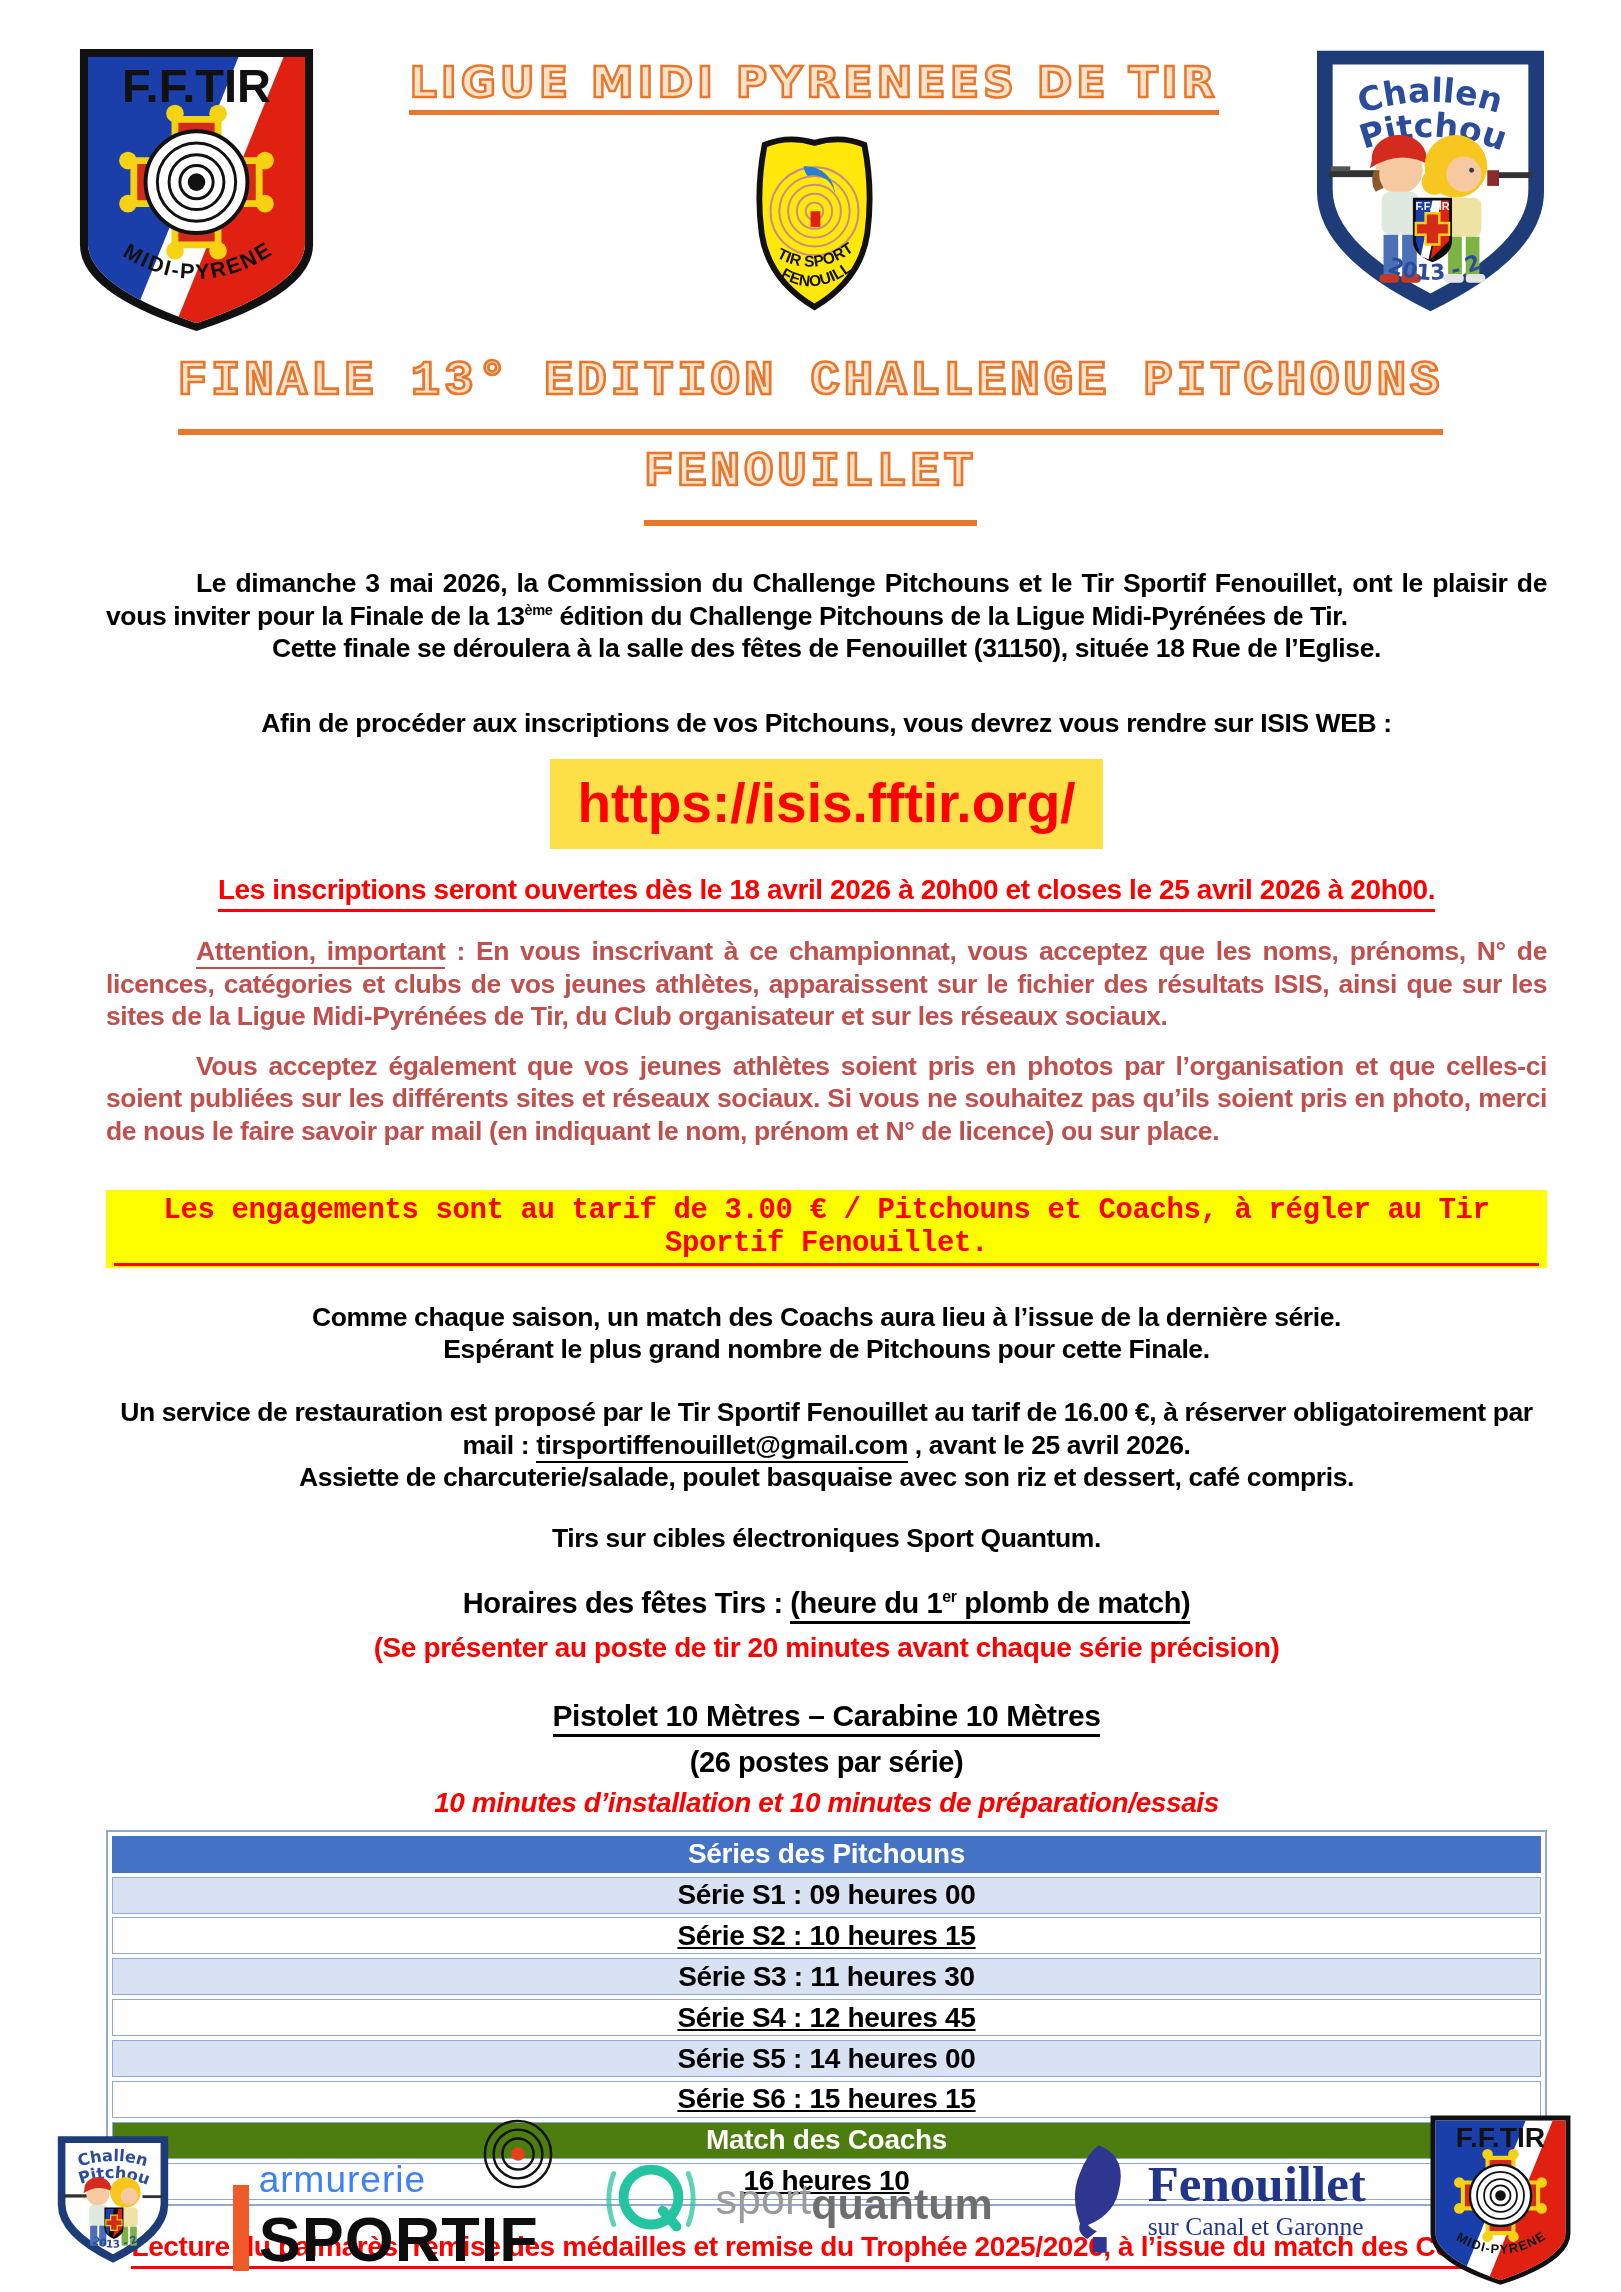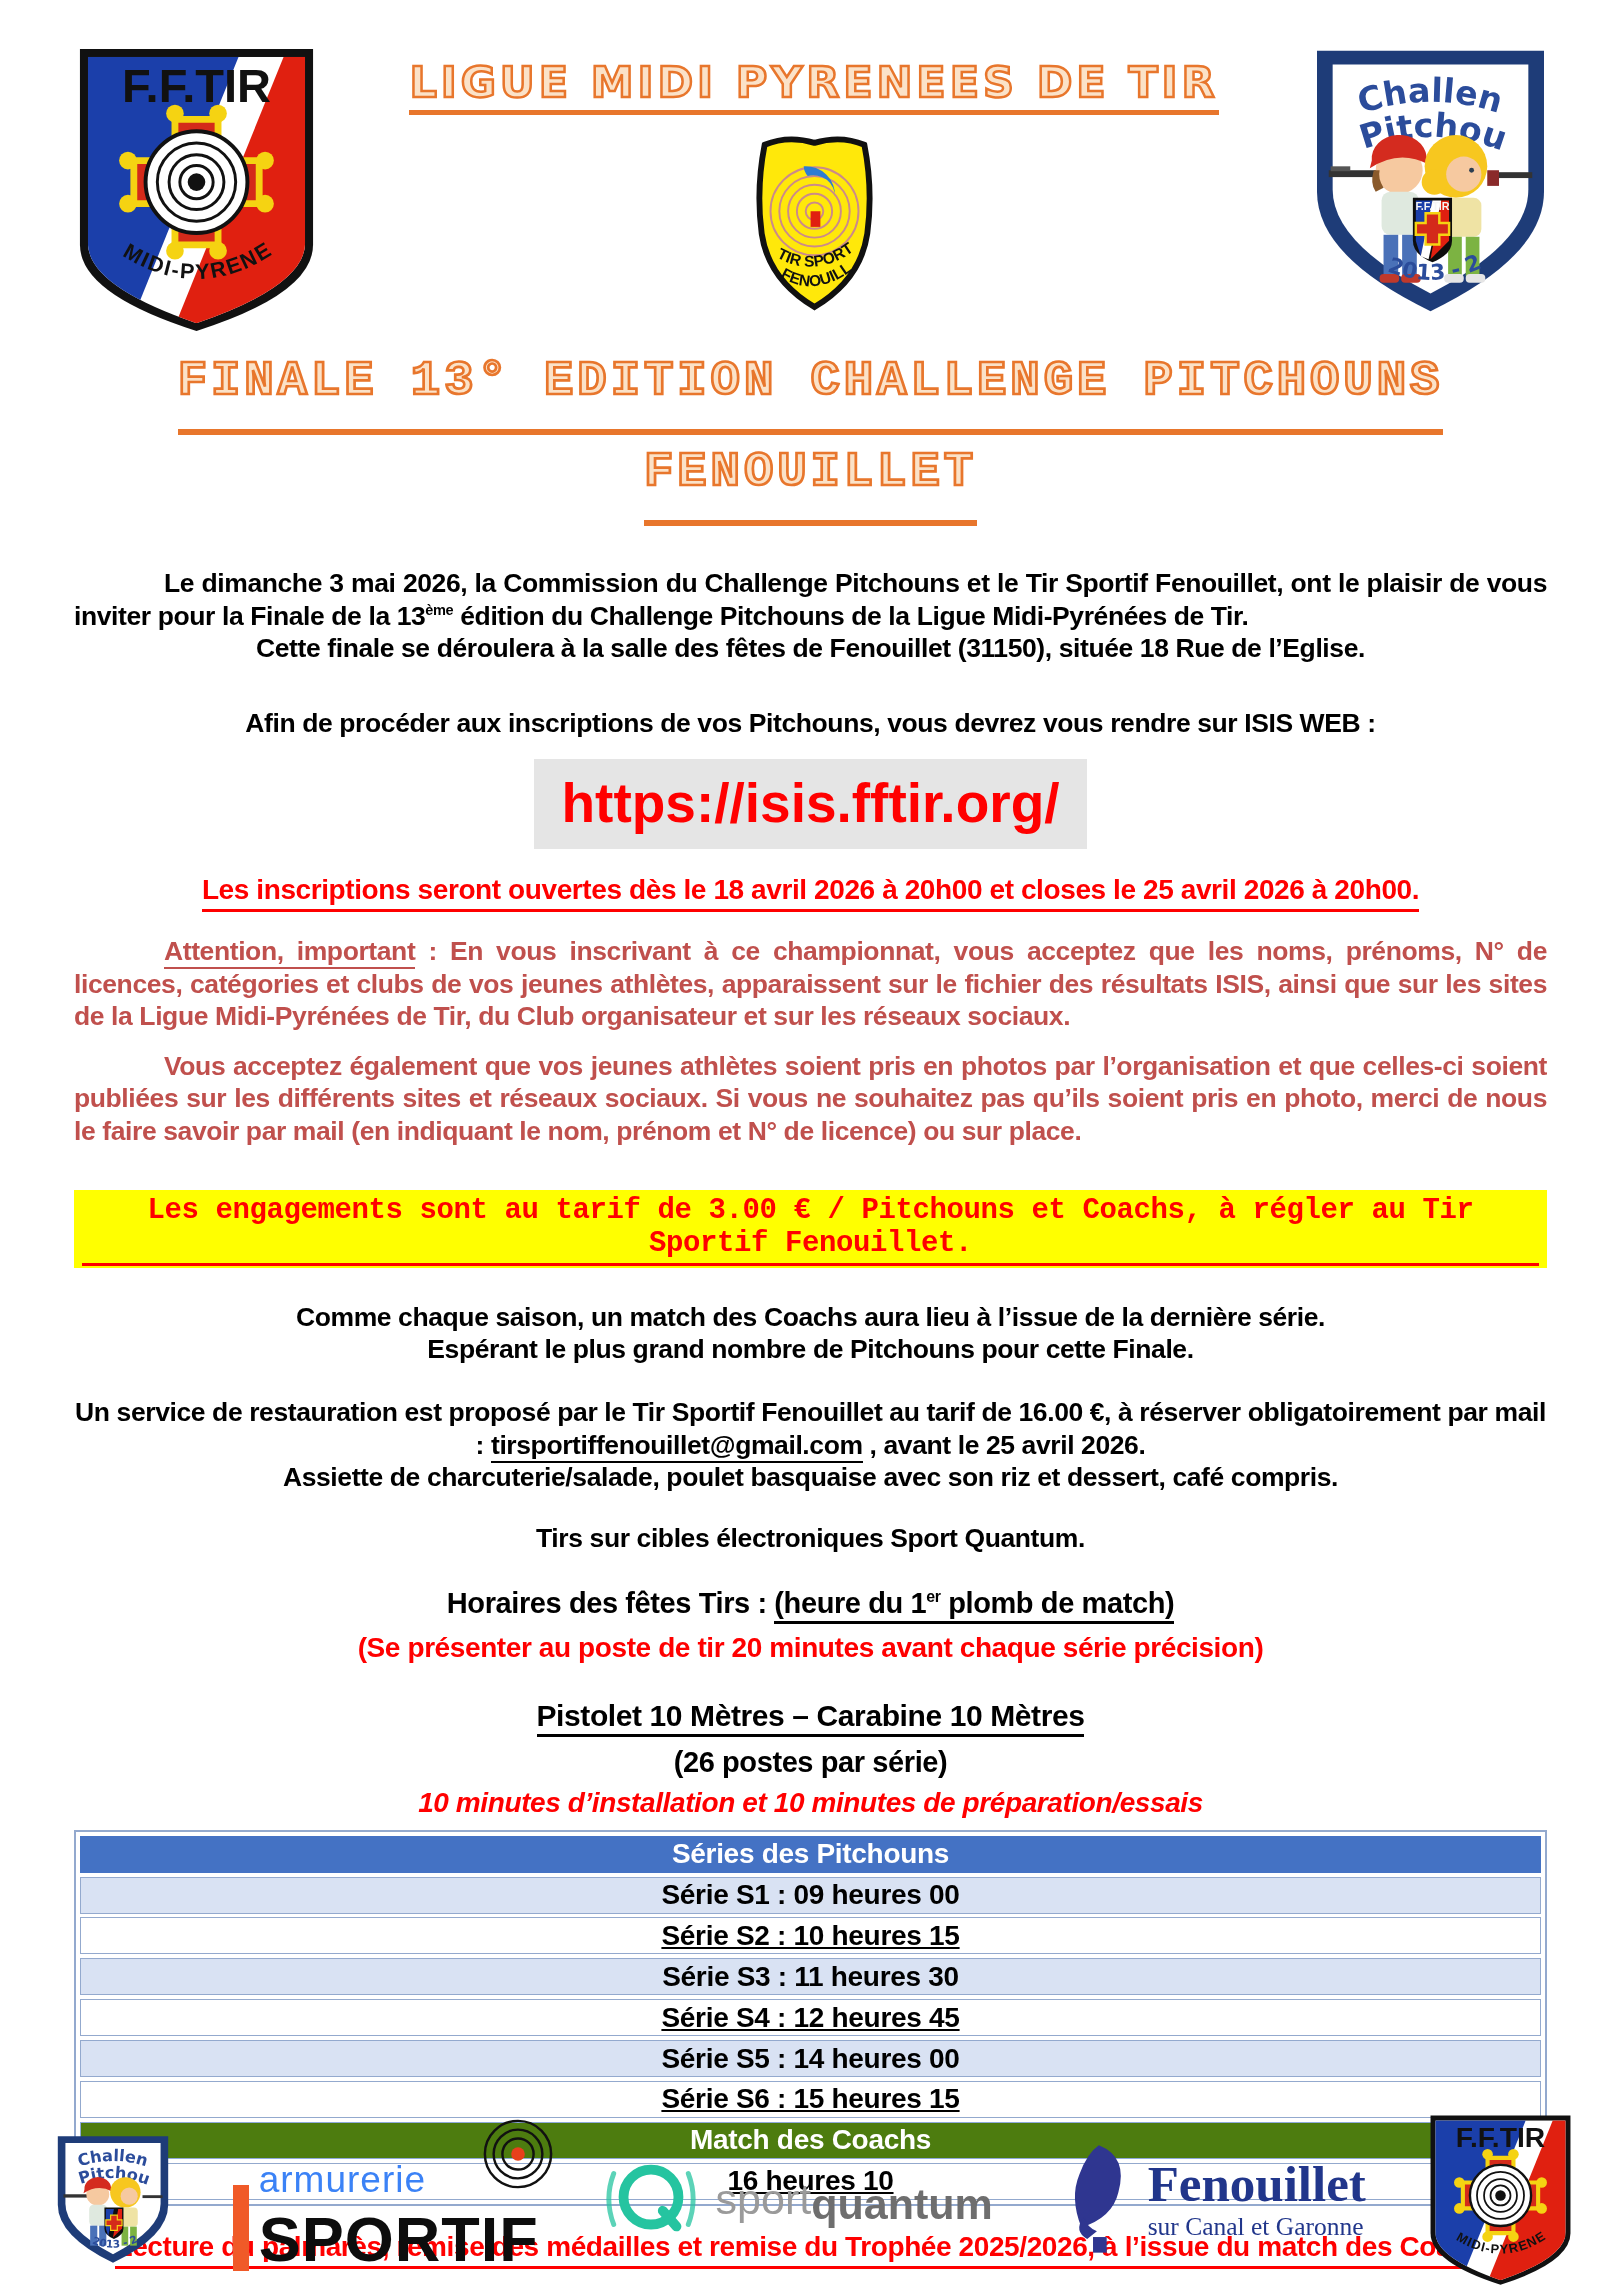--- a/index.html
+++ b/index.html
@@ -2,21 +2,21 @@
 <html><head>
 <meta charset="utf-8">
 <style>
   * { margin:0; padding:0; box-sizing:border-box; }
   html,body { background:#888; }
   .page {
     position:relative; width:1621px; height:2293px; margin:0 auto;
     background:#ffffff; overflow:hidden;
     font-family:"Liberation Sans", sans-serif; color:#000;
   }
-  .content { padding:0 74px; }
+  .content { padding:0 74px;margin-left:32px; }
 
   
   .header-row { display:flex; justify-content:space-between; align-items:flex-start; padding:45px 69px 0 74px; }
   .header-center { flex:1; display:flex; flex-direction:column; align-items:center; }
   .ligue-title {
     margin-top:13.7px;
     font-family:"DejaVu Sans", sans-serif; font-weight:bold;
     font-size:43px; letter-spacing:3.9px;
     color:#fbe2c8; -webkit-text-stroke:2.5px #e8762c;
     text-shadow:0 0 1px #e8762c;
@@ -41,21 +41,21 @@
     font-size:26.5px; font-weight:bold; line-height:1.22; letter-spacing:-0.4px;
     text-align:justify;
   }
   .indent { text-indent:90px; }
   .center { text-align:center; }
   .p-intro { margin-top:41px; }
   .p-isis  { margin-top:43px; }
 
   .link-band-wrap { text-align:center; margin-top:19.6px; }
   .link-band {
-    display:inline-block; background:#e5e5e5; color:#ff0000;
+    display:inline-block; background:#fde047; color:#ff0000;
     font-size:55px; font-weight:bold; padding:11.8px 27.4px 13.7px; letter-spacing:0;
   }
   .inscriptions-wrap { text-align:center; margin-top:25.5px; }
   .inscriptions {
     display:inline-block; color:#ff0000; font-size:28px; font-weight:bold;
     border-bottom:3.9px solid #ff0000; padding-bottom:2.9px; letter-spacing:-0.4px;
   }
 
   .p-attention { margin-top:23.5px; color:#c0504d; }
   .attn-lead { border-bottom:2.9px solid #c0504d; padding-bottom:1px; }

